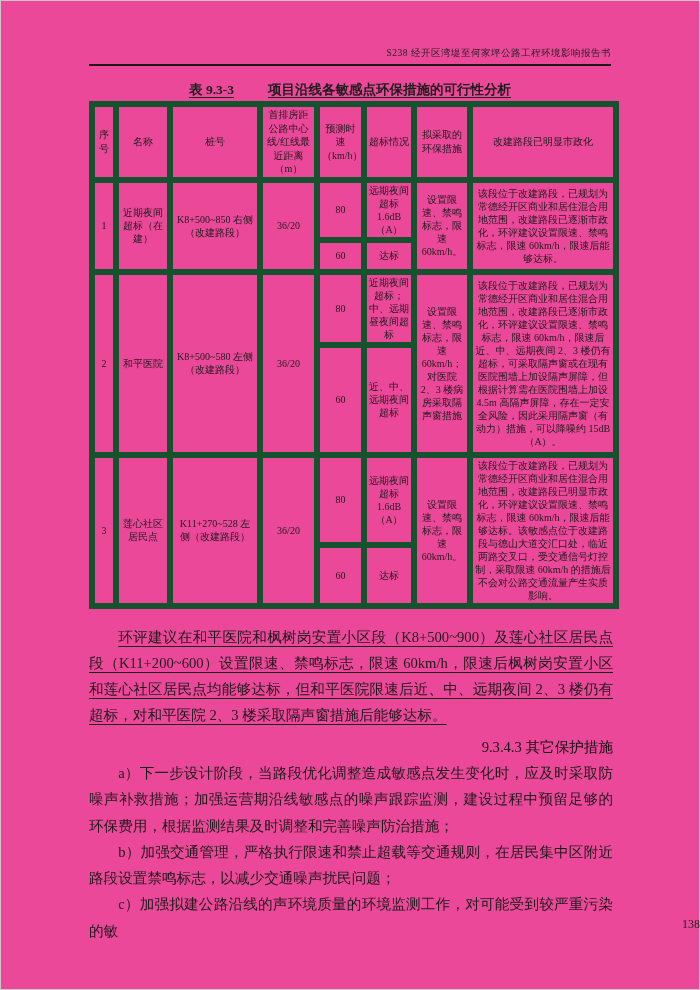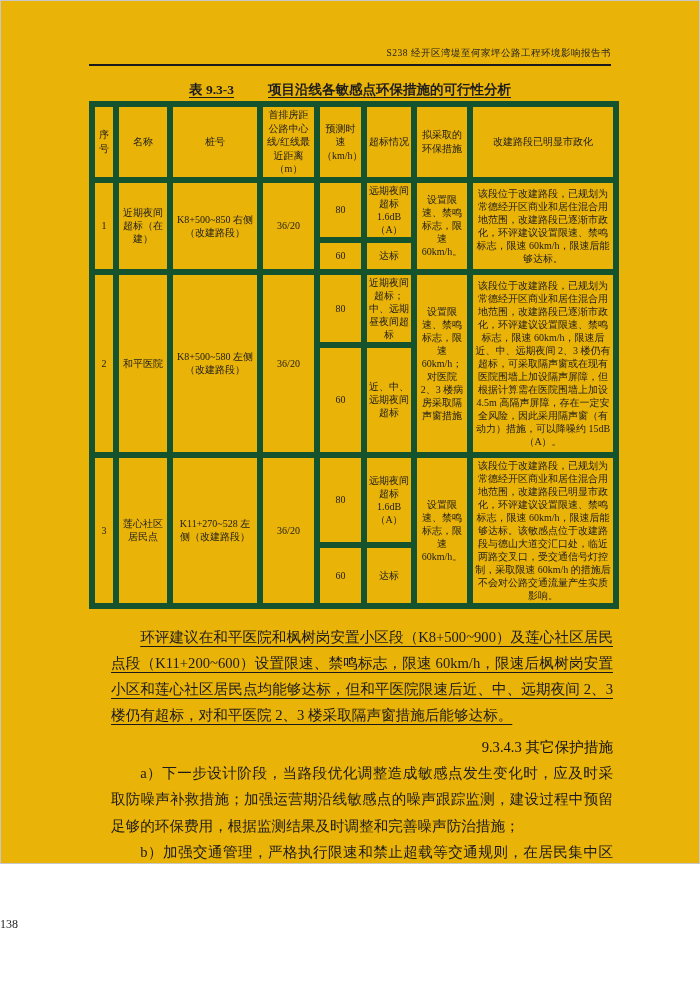--- a/index.html
+++ b/index.html
@@ -4,25 +4,25 @@
 <style>
   * { margin: 0; padding: 0; box-sizing: border-box; }
   html, body { background: #fff; }
   body {
     width: 700px; height: 990px;
     font-family: "Liberation Serif", "DejaVu Serif", serif;
     color: #1c1c1c;
     position: relative;
   }
   .page {
-    width: 700px; height: 864px;
+    width: 700px; height: 990px;
     border: 1px solid #c8c8c8;
     padding: 46px 88px 0 88px;
     overflow: hidden;
-    background: #eab308;
+    background: #ec4899;
   }
   
   .doc-header {
     border-bottom: 2px solid #1a1a1a;
     padding-bottom: 4px;
   }
   .doc-header .htitle {
     display: block;
     text-align: right;
     font-size: 9.5px;
@@ -74,41 +74,40 @@
   }
   td.measures { line-height: 13.5px; }
   
   .bodytext { margin-top: 15px; width: 524px; }
   p.para {
     font-size: 14.6px;
     line-height: 26.3px;
     text-align: justify;
     text-indent: 2em;
     color: #1a1a1a;
-    margin-left: 22px;
   }
   p.para-underlined {
     text-decoration: underline;
     text-underline-offset: 4px;
     text-decoration-thickness: 1px;
   }
   h3.section-heading {
     font-size: 14.6px;
     font-weight: normal;
     line-height: 26.3px;
     margin-top: 5px;
     color: #111;
     text-align: right;
   }
   
   .footer {
     position: absolute;
     left: 0; right: 0;
     top: 917px;
-    text-align: left;
+    text-align: right;
     font-size: 12px;
     color: #222;
   }
 </style>
 </head>
 <body>
 
 <div class="page">
 
   <div class="doc-header">

